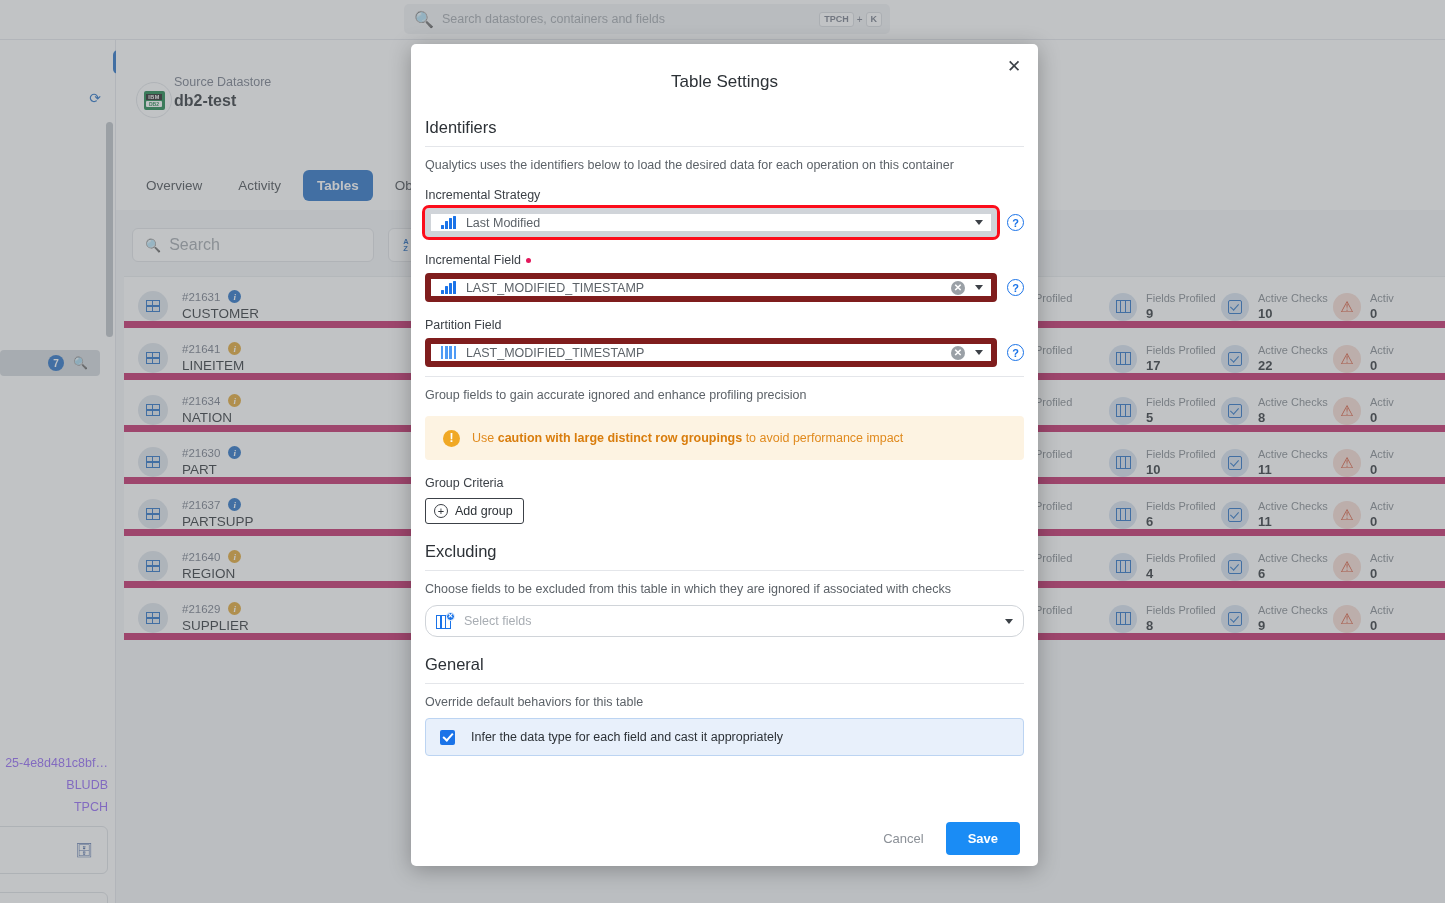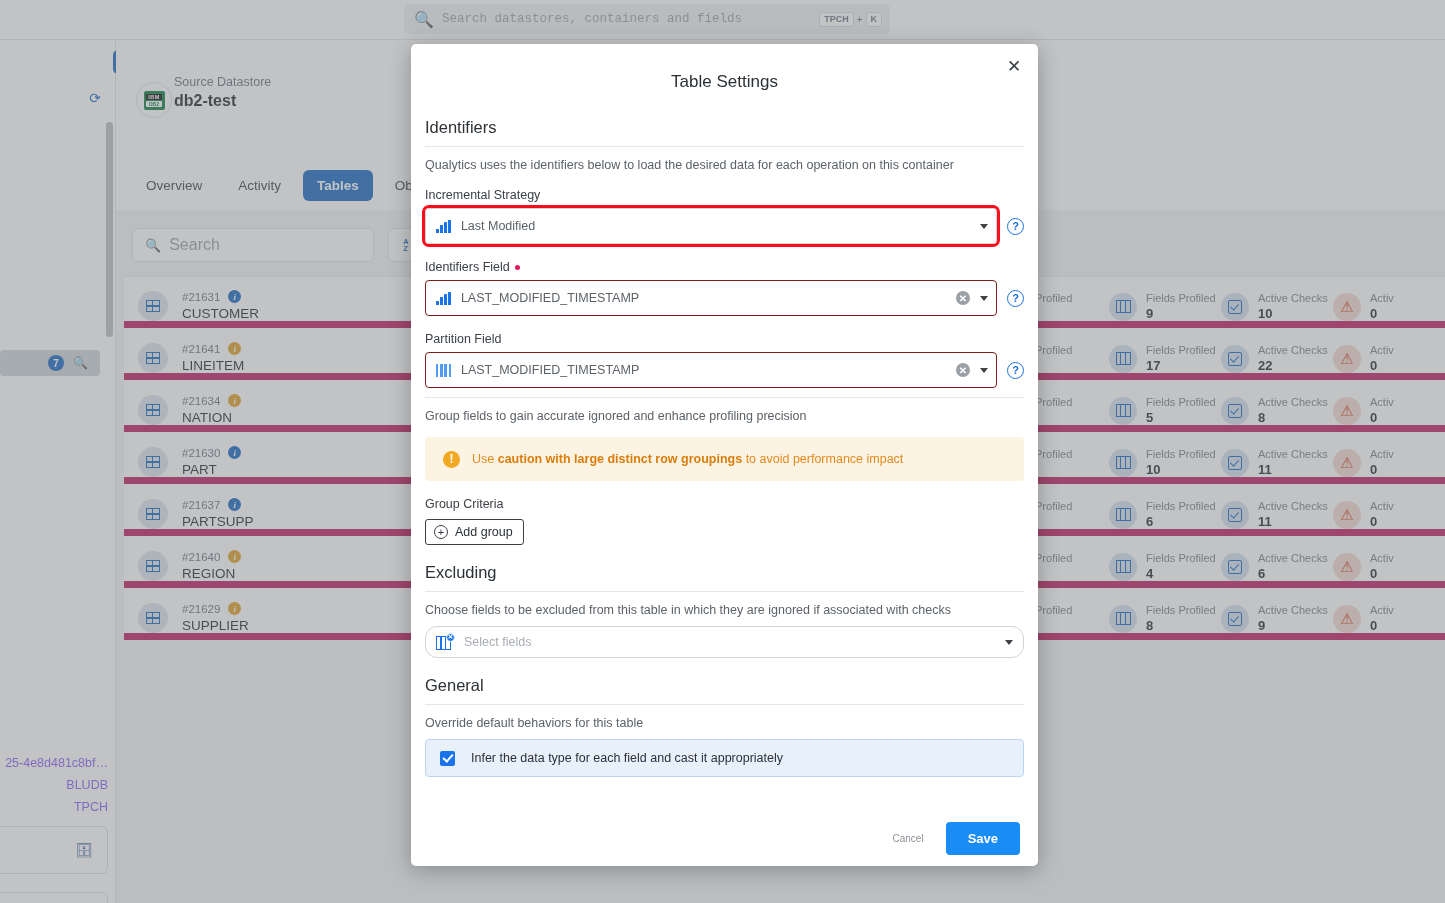--- a/index.html
+++ b/index.html
@@ -16,21 +16,21 @@
 
   .topbar {
     position: absolute; left: 0; top: 0; width: 1445px; height: 40px;
     background: #fff; border-bottom: 1px solid #e4e6ea;
   }
   .global-search {
     position: absolute; left: 404px; top: 4px; width: 486px; height: 30px;
     background: #f1f2f4; border-radius: 5px; display: flex; align-items: center;
     padding: 0 8px 0 10px; gap: 8px;
   }
-  .global-search .s-text { font-size: 12.5px; color: #9aa0a6; flex: 1; font-family: Liberation Mono, monospace; }
+  .global-search .s-text { font-size: 12.5px; color: #9aa0a6; flex: 1; }
   .kbd-wrap { display: flex; align-items: center; gap: 3px; }
   .kbd {
     font-size: 9px; font-weight: bold; color: #6b7280; background: #fff;
     border: 1px solid #d7dade; border-radius: 3px; padding: 2px 4px; line-height: 1;
   }
   .kbd-plus { font-size: 10px; color: #6b7280; }
 
   
   .left-rail {
     position: absolute; left: 0; top: 40px; width: 116px; height: 863px;
@@ -185,21 +185,21 @@
 
   .sect-title { font-size: 16.5px; color: #2c3136; margin-top: 18px; }
   .sect-rule { height: 1px; background: #e4e6ea; margin-top: 9px; }
   .sect-desc { font-size: 12.5px; color: #5c6268; margin-top: 11px; }
 
   .field-label { font-size: 12.5px; color: #3c4147; margin-top: 16px; display: flex; align-items: center; gap: 5px;}
   .req-dot { width: 5px; height: 5px; border-radius: 50%; background: #e3175b; display:inline-block; }
 
   .field-row { display: flex; align-items: center; gap: 10px; margin-top: 6px; }
   .select {
-    flex: 1; height: 36px; border: 1px solid #7f1d1d; border-radius: 4px;
+    flex: 1; height: 29px; border: 6px solid #7f1d1d; border-radius: 4px;
     display: flex; align-items: center; padding: 0 8px 0 10px; gap: 10px; background: #fff;
   }
   .select.highlight { outline: 3px solid #fc0d1b; outline-offset: 0px; border-color: #d0d4d9; }
   .sel-text { font-size: 12.5px; color: #5c6268; flex: 1; }
   .sel-text.ph { color: #a8adb3; }
   .caret { width: 0; height: 0; border-left: 4.5px solid transparent; border-right: 4.5px solid transparent; border-top: 5.5px solid #3c4147; }
   .clear-x {
     width: 14px; height: 14px; border-radius: 50%; background: #9aa0a6; color: #fff;
     font-size: 10px; display: flex; align-items: center; justify-content: center; font-weight: bold;
   }
@@ -269,21 +269,21 @@
   .cbox::after {
     content:""; width: 4px; height: 8px; border: solid #fff; border-width: 0 2px 2px 0;
     transform: rotate(42deg); margin-top: -2px;
   }
   .cbox-label { font-size: 12.5px; color: #2c3136; }
 
   .modal-footer {
     position: absolute; left: 0; right: 0; bottom: 0; height: 56px;
     display: flex; align-items: center; justify-content: flex-end; gap: 10px; padding-right: 18px;
   }
-  .btn-cancel { font-size: 10px; color: #8b9097; padding: 8px 12px; background: none; border: none; }
+  .btn-cancel { font-size: 13px; color: #8b9097; padding: 8px 12px; background: none; border: none; }
   .btn-save {
     font-size: 13px; font-weight: bold; color: #fff; background: #1a8cf5;
     border: none; border-radius: 4px; padding: 9px 22px;
   }
 </style>
 </head>
 <body>
 
 <div id="app">
 
@@ -713,21 +713,21 @@
               <i></i>
               <i></i>
             </span>
           <span class="sel-text">Last Modified</span>
           <span class="caret"></span>
         </div>
         <div class="help-ico">?</div>
       </div>
 
       <div class="field-label">
-        <span>Identifiers Field</span>
+        <span>Incremental Field</span>
         <span class="req-dot"></span>
       </div>
       <div class="field-row">
         <div class="select">
           <span class="bars-asc">
               <i></i>
               <i></i>
               <i></i>
               <i></i>
             </span>

